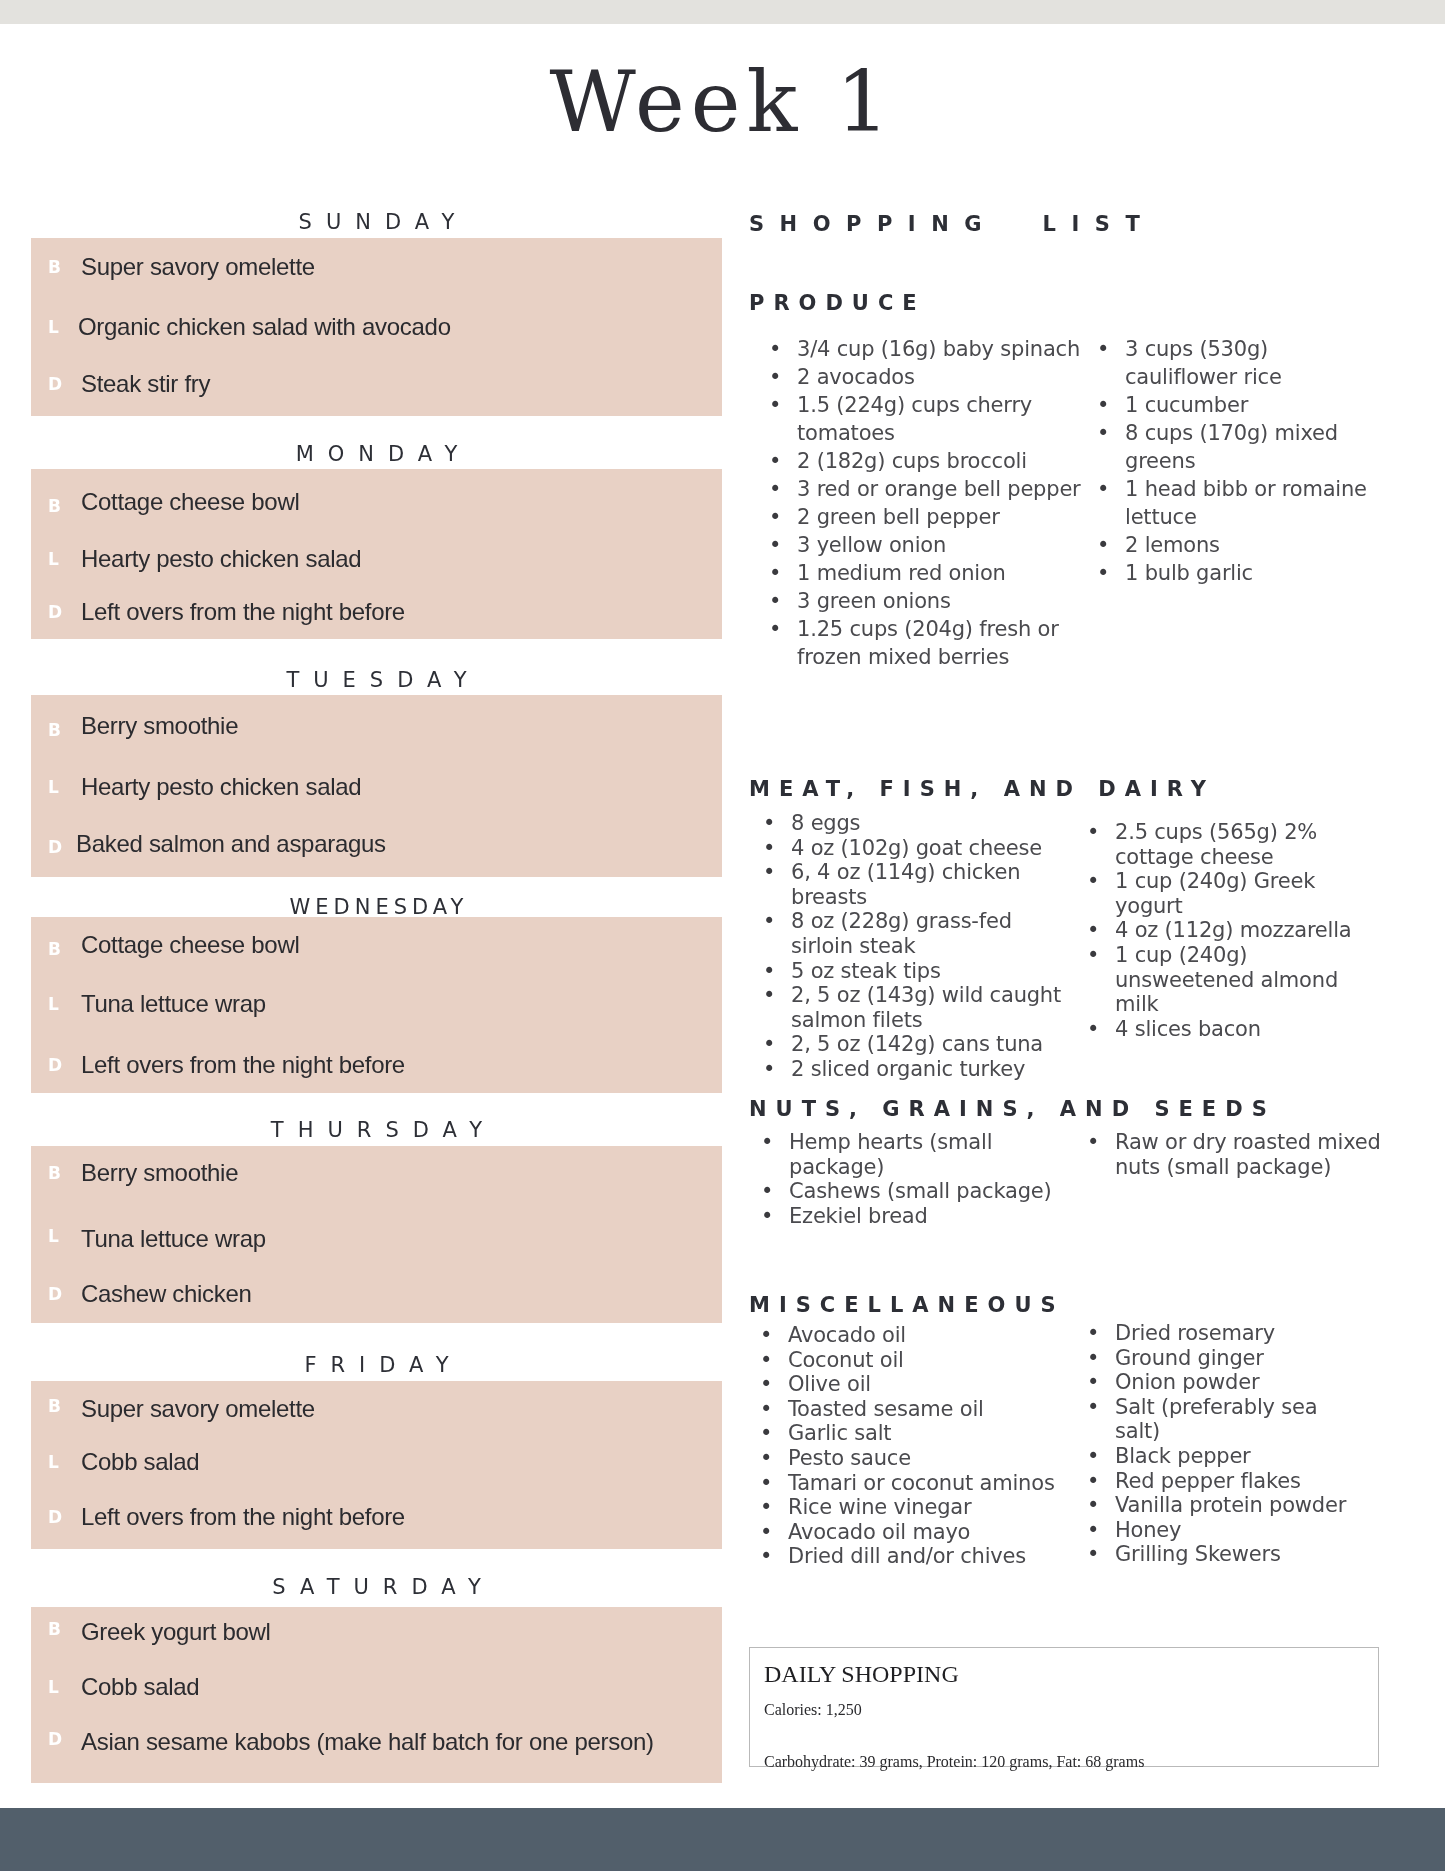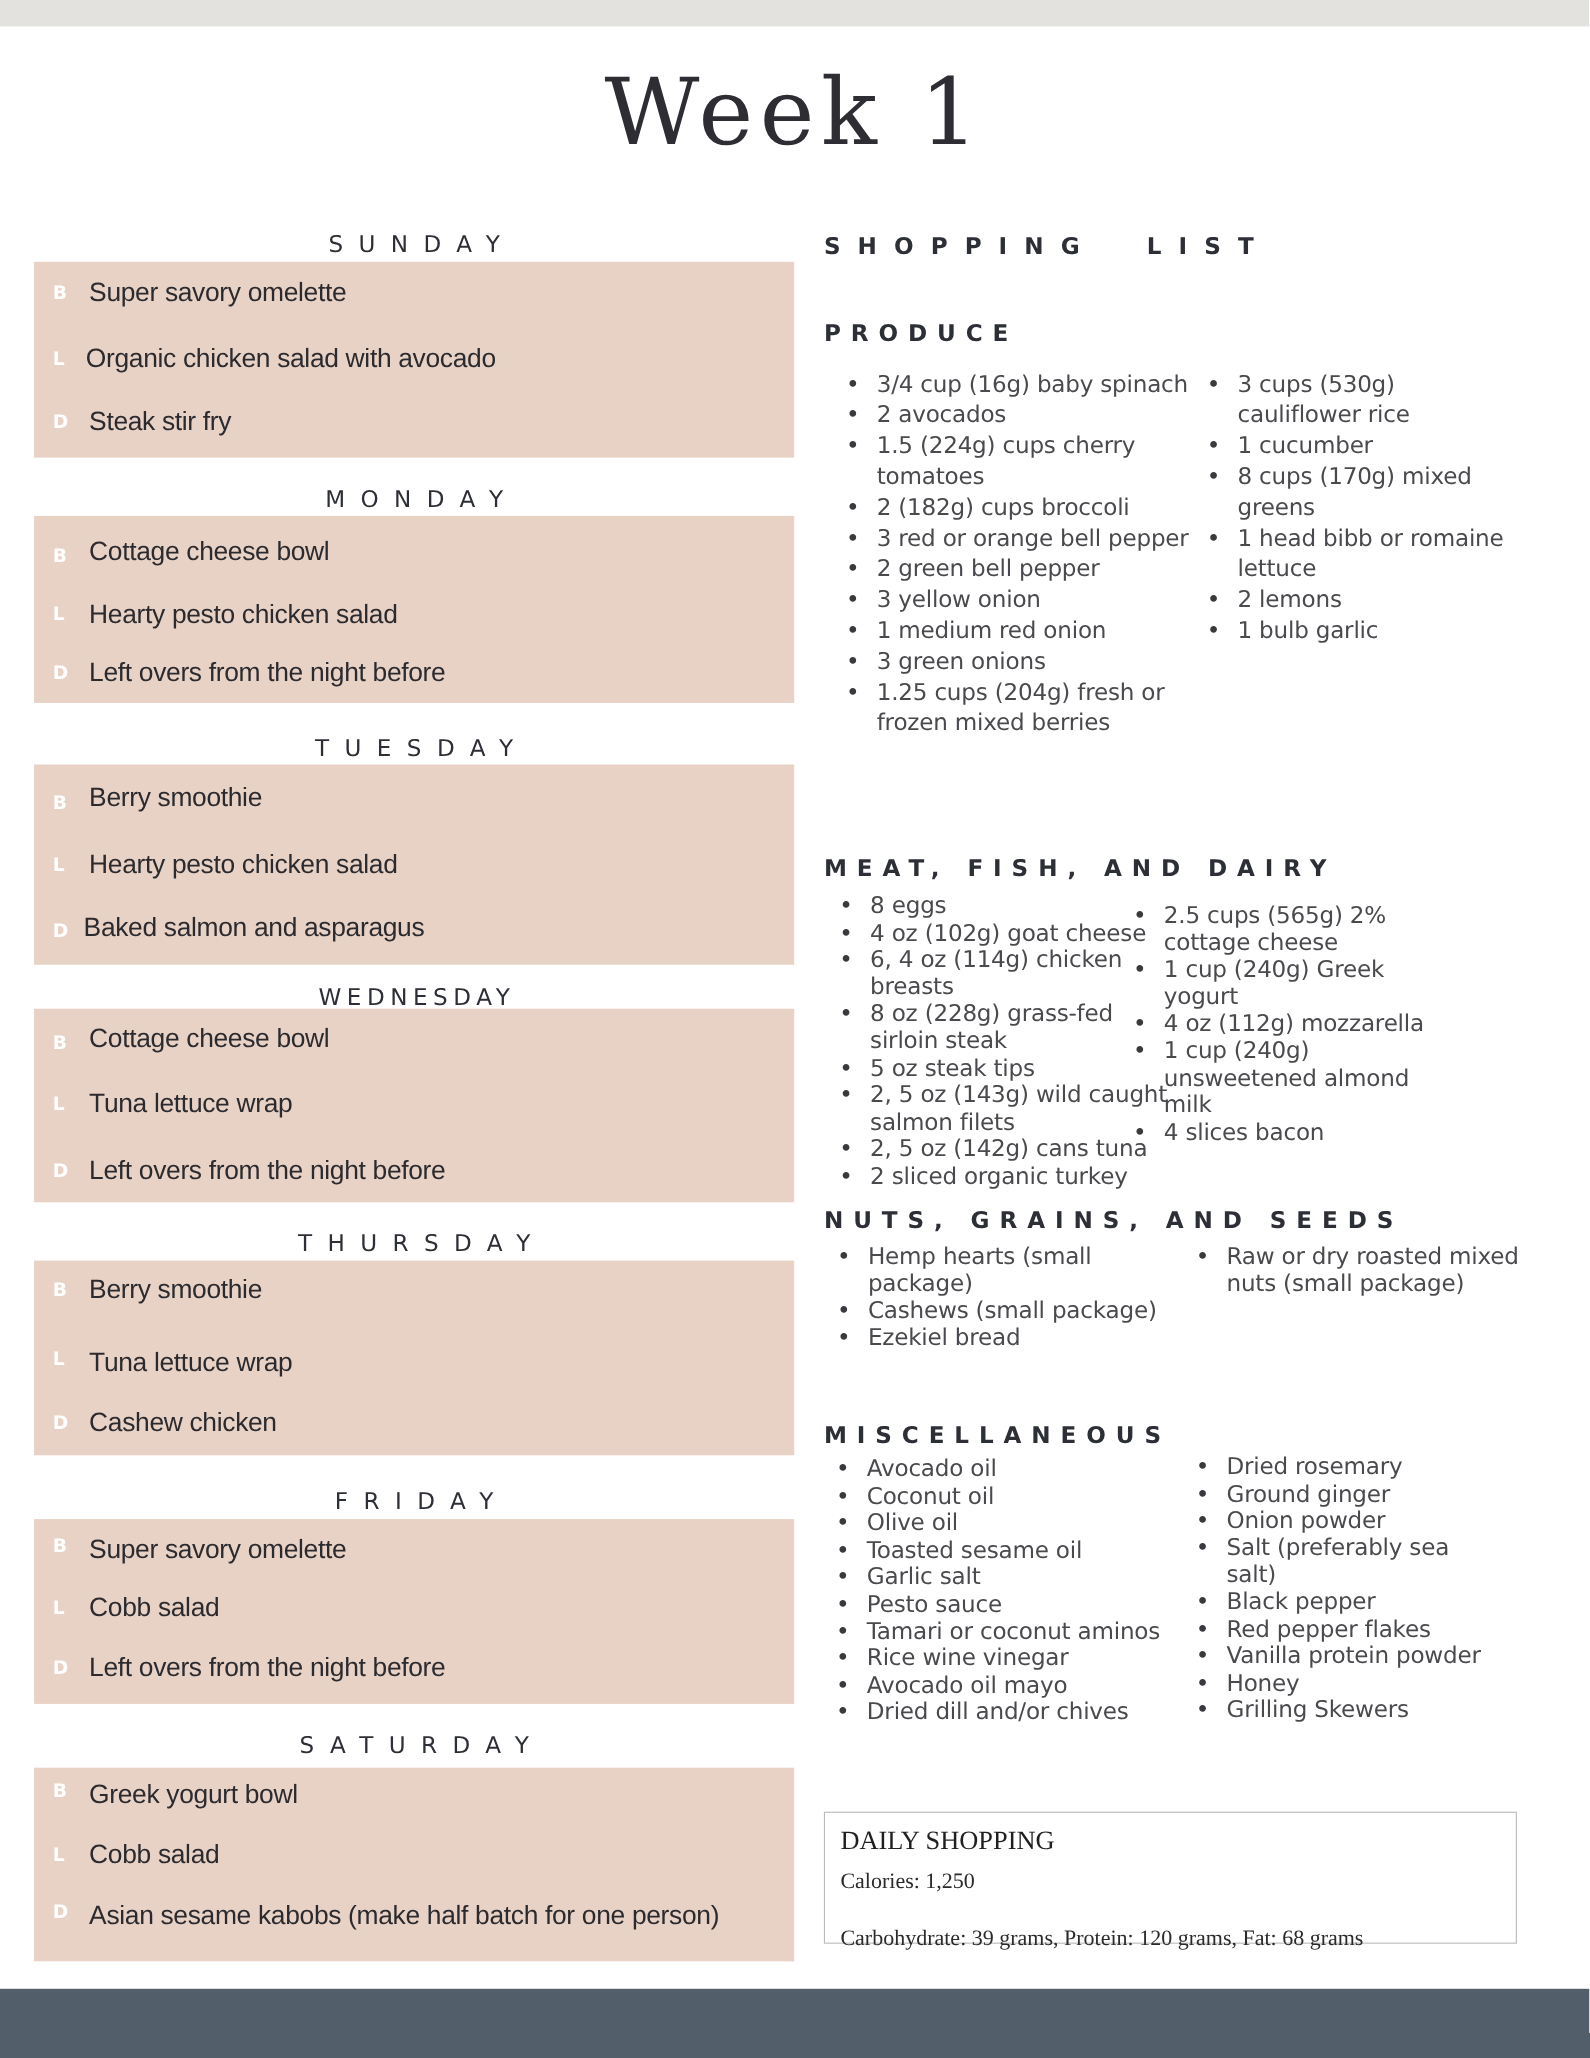--- a/index.html
+++ b/index.html
@@ -65,21 +65,21 @@
   .daily-box {
     position: absolute; left: 749px; top: 1647px; width: 630px; height: 120px;
     border: 1.5px solid #b9b9b9; background: #ffffff;
   }
   .daily-title {
     position: absolute; left: 14px; top: 8px;
     font-family: "Liberation Serif", serif; font-size: 24px; color: #1f1f22; line-height: 36px;
   }
   .daily-line {
     position: absolute; left: 14px;
-    font-family: "Liberation Serif", serif; font-size: 20px; color: #2a2a2d; line-height: 28px;
+    font-family: "Liberation Serif", serif; font-size: 16px; color: #2a2a2d; line-height: 28px;
   }
 </style>
 </head>
 <body>
 
 <div class="top-bar"></div>
 
 <h1 class="page-title">Week 1</h1>
 
 <section>
@@ -226,21 +226,21 @@
   <ul class="list-col compact" style="left:759px;top:811px;width:320px;">
     <li>8 eggs</li>
     <li>4 oz (102g) goat cheese</li>
     <li>6, 4 oz (114g) chicken breasts</li>
     <li>8 oz (228g) grass-fed sirloin steak</li>
     <li>5 oz steak tips</li>
     <li>2, 5 oz (143g) wild caught salmon filets</li>
     <li>2, 5 oz (142g) cans tuna</li>
     <li>2 sliced organic turkey</li>
   </ul>
-  <ul class="list-col compact" style="left:1026px;top:820px;width:300px;">
+  <ul class="list-col compact" style="left:1083px;top:820px;width:300px;">
     <li>2.5 cups (565g) 2% cottage cheese</li>
     <li>1 cup (240g) Greek yogurt</li>
     <li>4 oz (112g) mozzarella</li>
     <li>1 cup (240g) unsweetened almond milk</li>
     <li>4 slices bacon</li>
   </ul>
 
   <div class="section-title" style="top:1095px;">NUTS, GRAINS, AND SEEDS</div>
   <ul class="list-col compact" style="left:757px;top:1130px;width:300px;">
     <li>Hemp hearts (small package)</li>

